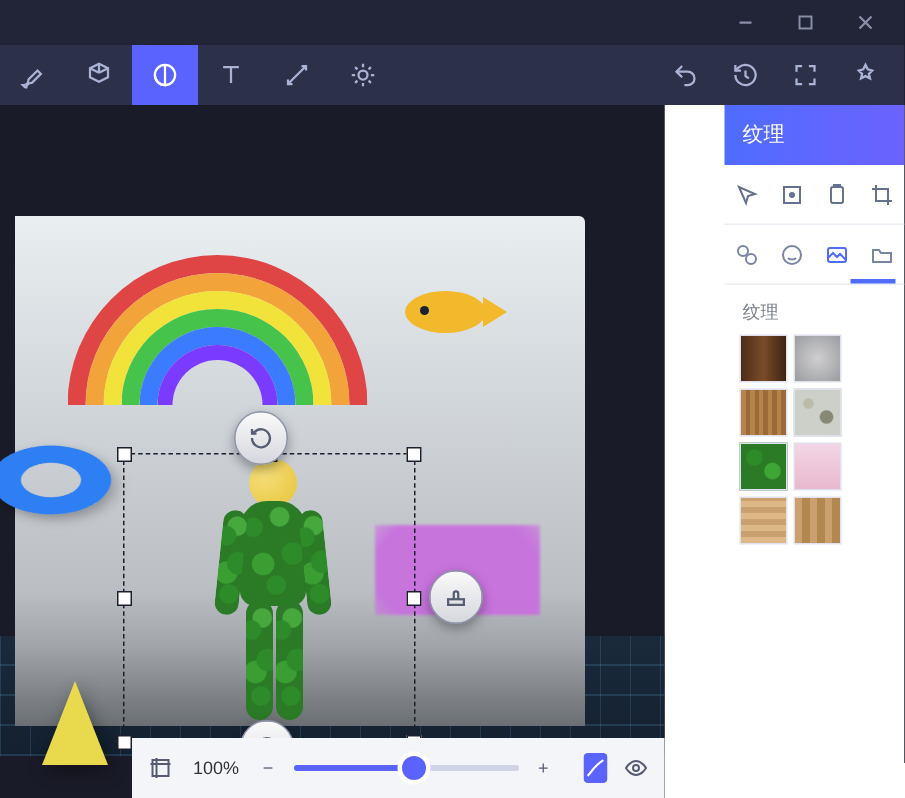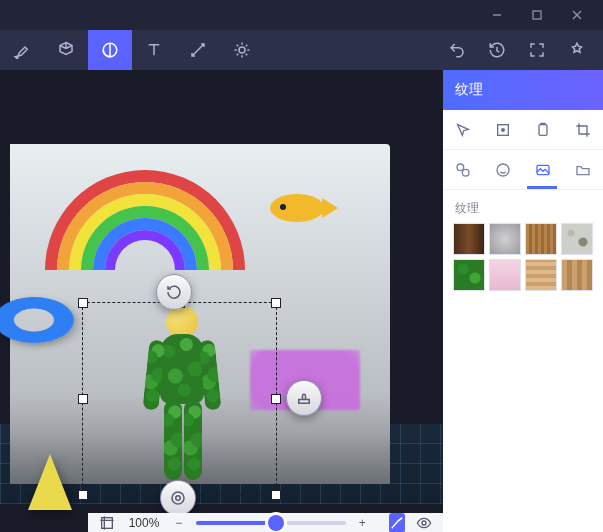--- a/index.html
+++ b/index.html
@@ -93,33 +93,33 @@
   .h-n { left:calc(50% - 5px); top:-5px; } .h-s { left:calc(50% - 5px); bottom:-5px; }
   .h-w { top:calc(50% - 5px); left:-5px; } .h-e { top:calc(50% - 5px); right:-5px; }
 
   .gizmo { position:absolute; width:36px; height:36px; border-radius:50%;
            background:linear-gradient(#fafafa,#d6d7dd); border:1px solid #8d93a8;
            display:flex; align-items:center; justify-content:center; color:#5a6078;
            box-shadow:0 3px 8px rgba(0,0,0,.35); }
   .gizmo svg { width:18px; height:18px; stroke:#575d73; fill:none; stroke-width:2; }
 
   
-  .zoombar { position:absolute; left:88px; right:0; bottom:0; height:19px;
+  .zoombar { position:absolute; left:88px; right:0; bottom:0; height:40px;
              background:#f4f5f9; display:flex; align-items:center; gap:10px;
              padding:0 10px; color:#4b5064; }
   .zoombar .zb-btn { width:24px; height:20px; display:flex; align-items:center; justify-content:center;
                      border:1px solid transparent; border-radius:3px; color:#565b73; }
   .zb-btn.primary { background:#5b63ff; color:#fff; }
   .zb-label { min-width:36px; text-align:center; color:#333; font-size:12px; }
   .zb-slider { flex: 0 0 150px; position:relative; height:4px; background:#cfd3e5; border-radius:2px; }
   .zb-slider .fill { position:absolute; left:0; top:0; bottom:0; width:50%; background:#5b63ff; border-radius:2px; }
   .zb-slider .thumb { position:absolute; left:48%; top:-6px; width:16px; height:16px; border-radius:50%; background:#5b63ff; box-shadow:0 0 0 3px #fff; }
 
   
-  .panel { width:160px; background:#fff; display:flex; flex-direction:column; }
+  .panel { width:160px; background:#fff; display:flex; flex-direction:column;padding-left:40px; }
   .panel-head { height:40px; background:linear-gradient(90deg,#4f6cff,#6c62ff); color:#fff;
                 display:flex; align-items:center; padding:0 12px; font-size:14px; }
   .panel-ops { height:40px; display:flex; align-items:center; justify-content:space-around;
                border-bottom:1px solid #edeef4; color:#66708f; }
   .panel-tabs { height:40px; display:flex; align-items:center; justify-content:space-around;
                 border-bottom:1px solid #edeef4; color:#7a84a3; position:relative; }
   .panel-tabs .tab { width:30px; height:40px; display:flex; align-items:center; justify-content:center; }
   .panel-tabs .tab.active { color:#4f6cff; }
   .panel-tabs .underline { position:absolute; bottom:0; height:3px; width:30px; background:#4f6cff; left:84px; }
   .section-label { padding:10px 12px 6px; color:#7a7e90; font-size:12px;}

